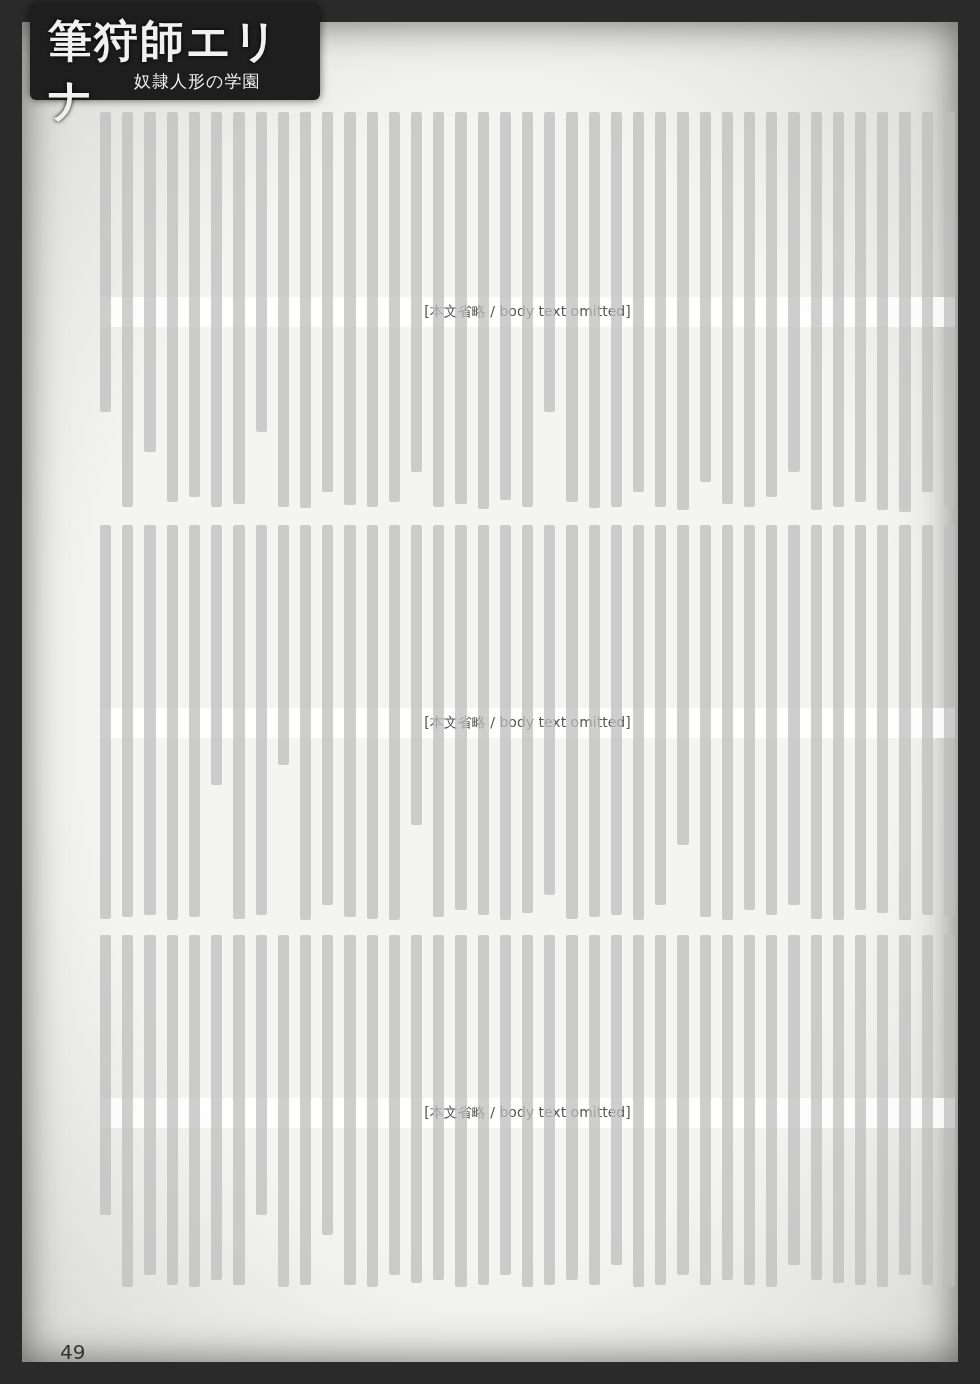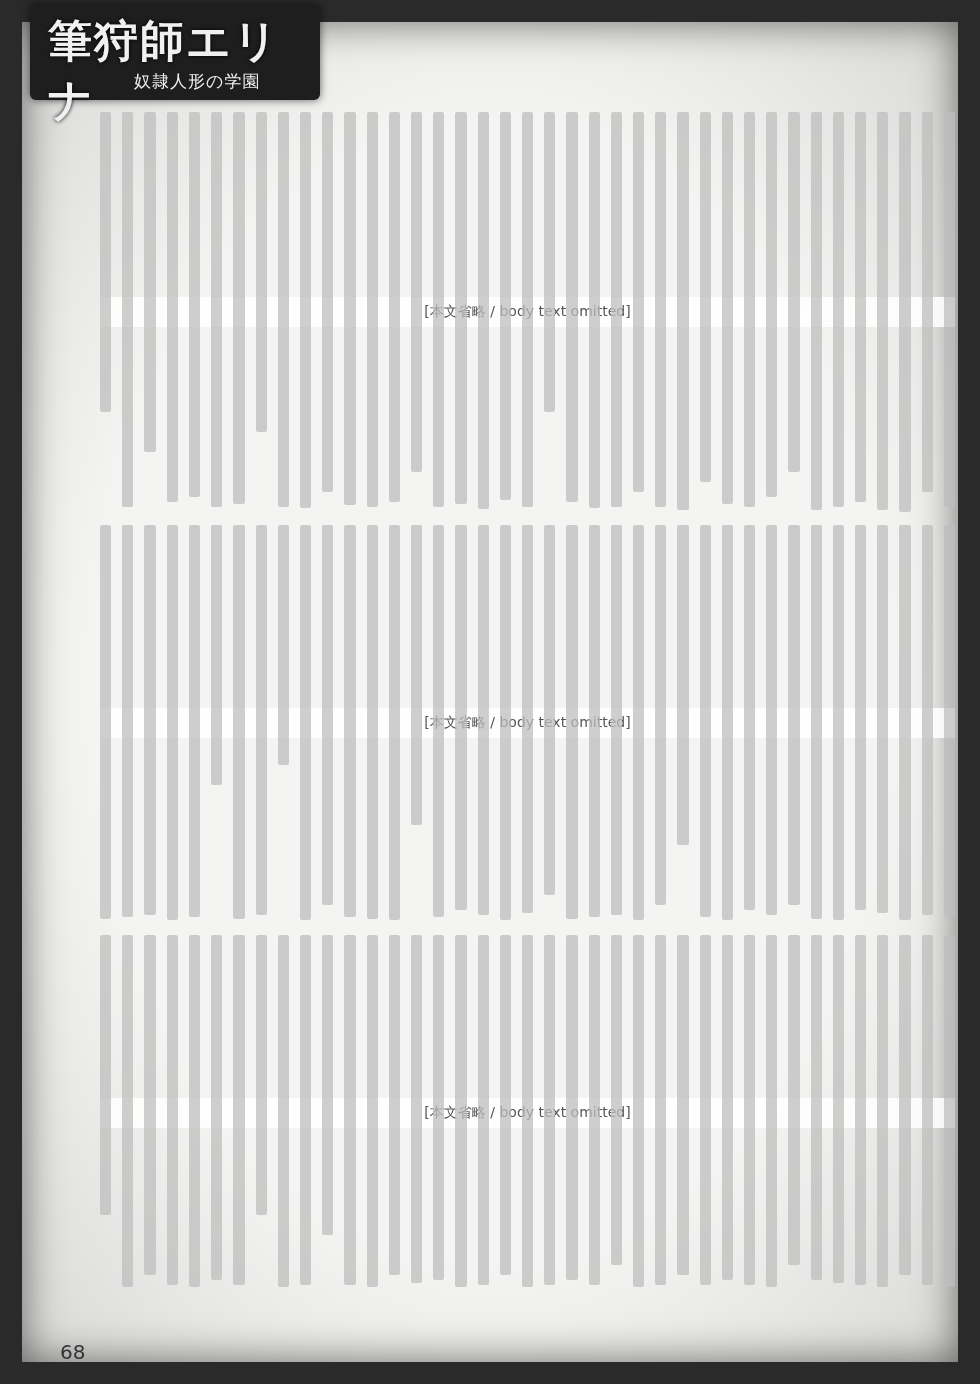--- a/index.html
+++ b/index.html
@@ -183,13 +183,13 @@
     <div class="col-line" style="height: 280px;"></div>
     <div class="col-line" style="height: 350px;"></div>
     <div class="col-line" style="height: 345px;"></div>
     <div class="col-line" style="height: 352px;"></div>
     <div class="col-line" style="height: 350px;"></div>
     <div class="col-line" style="height: 340px;"></div>
     <div class="col-line" style="height: 352px;"></div>
     <div class="col-line" style="height: 280px;"></div>
   </div>
 
-<div class="page-number">68</div>
+<div class="page-number">49</div>
 
 </body></html>

